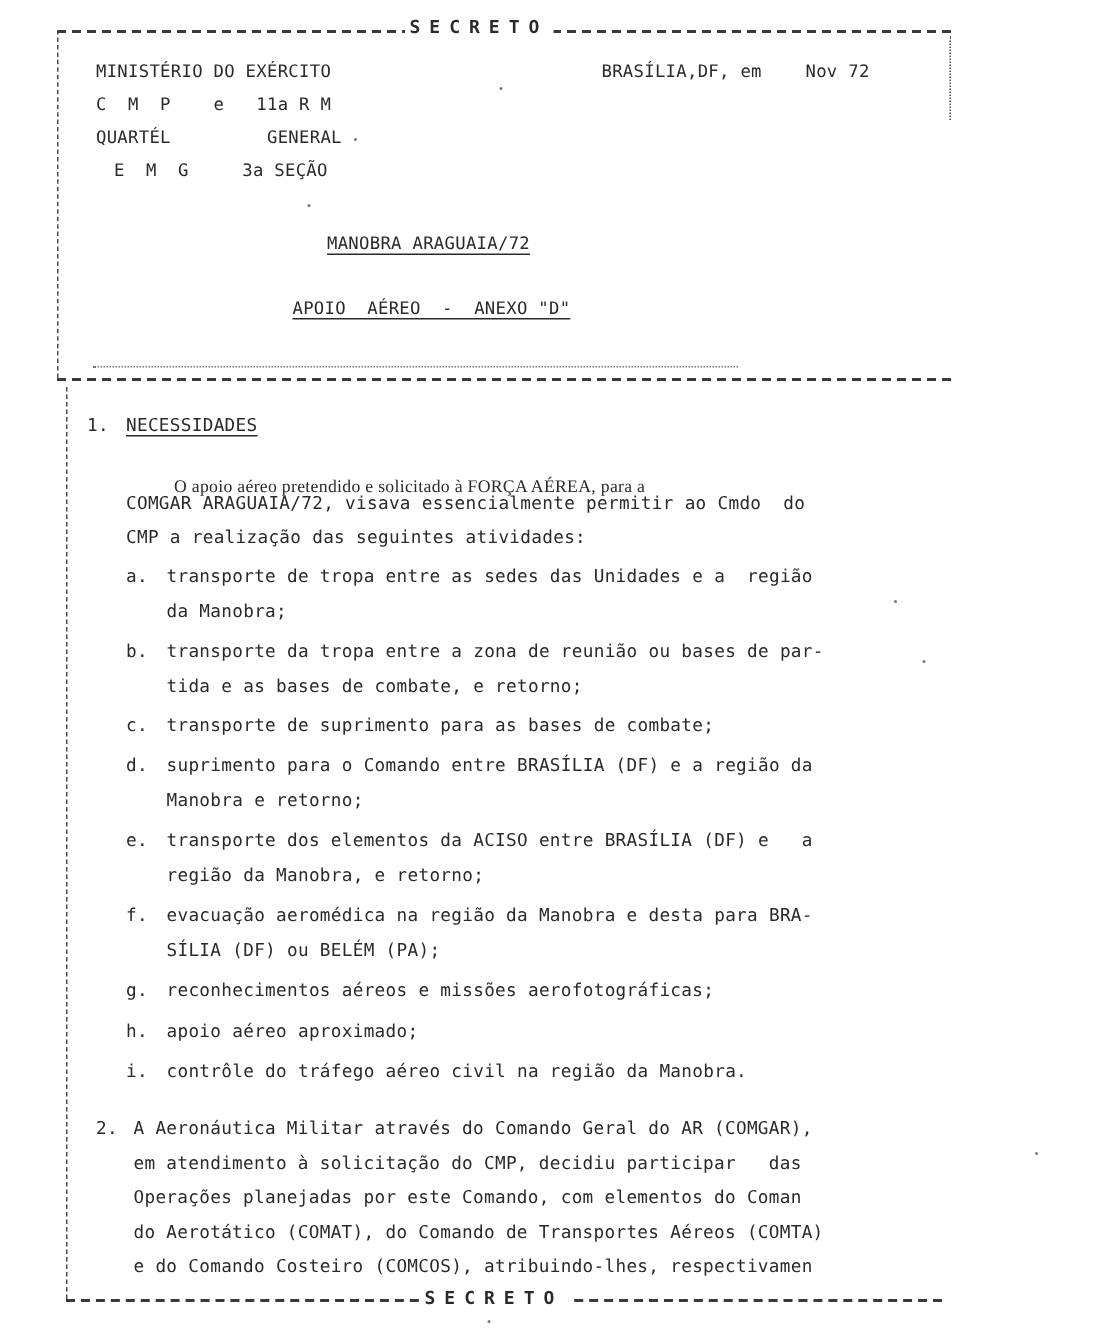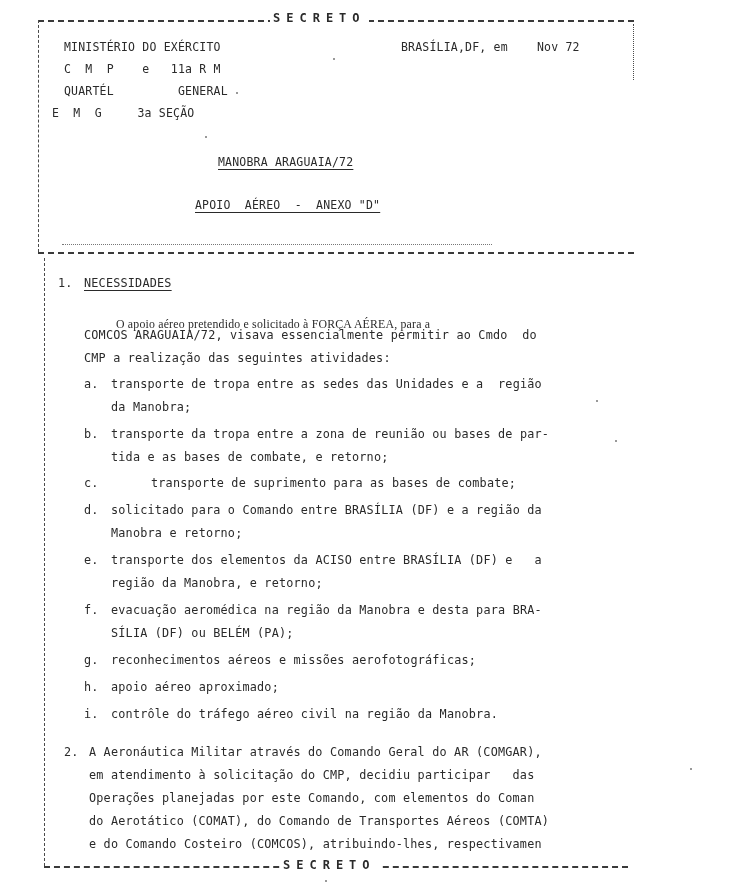--- a/index.html
+++ b/index.html
@@ -75,53 +75,53 @@
 <div class="page">
 
   <div class="hline" style="left:38px; top:20px; width:596px;"></div>
   <div class="classif" style="left:270px; top:11px;">SECRETO</div>
   <div class="vline" style="left:38px; top:20px; height:232px;"></div>
   <div class="vline" style="left:633px; top:24px; height:56px; border-left-style:dotted;"></div>
 
   <div class="abs header-line" style="left:64px; top:40px;">MINISTÉRIO DO EXÉRCITO</div>
   <div class="abs header-line" style="left:64px; top:62px;">C  M  P    e   11a R M</div>
   <div class="abs header-line" style="left:64px; top:84px;">QUARTÉL         GENERAL</div>
-  <div class="abs header-line" style="left:52px; top:106px;text-align:right;">E  M  G     3a SEÇÃO</div>
+  <div class="abs header-line" style="left:76px; top:106px;text-align:right;">E  M  G     3a SEÇÃO</div>
 
   <div class="abs header-line" style="left:357px; top:40px;margin-left:44px;">BRASÍLIA,DF, em</div>
   <div class="abs header-line" style="left:537px; top:40px;">Nov 72</div>
 
   <div class="abs title" style="left:218px; top:155px;">MANOBRA ARAGUAIA/72</div>
   <div class="abs title" style="left:195px; top:198px;">APOIO  AÉREO  -  ANEXO "D"</div>
 
   <div class="dotline" style="left:62px; top:244px; width:430px;"></div>
   <div class="hline" style="left:38px; top:252px; width:596px;"></div>
 
   <div class="vline" style="left:44px; top:258px; height:608px;"></div>
 
   <div class="abs para" style="left:58px; top:276px;">1.</div>
   <div class="abs para section-title" style="left:84px; top:276px;">NECESSIDADES</div>
 
   <div class="abs para" style="left:116px; top:317px;font-family:Liberation Serif, serif;">O apoio aéreo pretendido e solicitado à FORÇA AÉREA, para a</div>
-  <div class="abs para" style="left:84px; top:328px;">COMCOS ARAGUAIA/72, visava essencialmente permitir ao Cmdo  do</div>
+  <div class="abs para" style="left:84px; top:328px;">COMGAR ARAGUAIA/72, visava essencialmente permitir ao Cmdo  do</div>
   <div class="abs para" style="left:84px; top:351px;text-align:center;">CMP a realização das seguintes atividades:</div>
 
   <div class="abs para" style="left:84px; top:377px;">a.</div>
   <div class="abs para" style="left:111px; top:377px;">transporte de tropa entre as sedes das Unidades e a  região</div>
   <div class="abs para" style="left:111px; top:400px;">da Manobra;</div>
 
   <div class="abs para" style="left:84px; top:427px;">b.</div>
   <div class="abs para" style="left:111px; top:427px;">transporte da tropa entre a zona de reunião ou bases de par-</div>
   <div class="abs para" style="left:111px; top:450px;">tida e as bases de combate, e retorno;</div>
 
   <div class="abs para" style="left:84px; top:476px;">c.</div>
-  <div class="abs para" style="left:111px; top:476px;margin-left:40px;">transporte de suprimento para as bases de combate;</div>
+  <div class="abs para" style="left:111px; top:476px;">transporte de suprimento para as bases de combate;</div>
 
   <div class="abs para" style="left:84px; top:503px;">d.</div>
-  <div class="abs para" style="left:111px; top:503px;">solicitado para o Comando entre BRASÍLIA (DF) e a região da</div>
+  <div class="abs para" style="left:111px; top:503px;">suprimento para o Comando entre BRASÍLIA (DF) e a região da</div>
   <div class="abs para" style="left:111px; top:526px;">Manobra e retorno;</div>
 
   <div class="abs para" style="left:84px; top:553px;">e.</div>
   <div class="abs para" style="left:111px; top:553px;">transporte dos elementos da ACISO entre BRASÍLIA (DF) e   a</div>
   <div class="abs para" style="left:111px; top:576px;">região da Manobra, e retorno;</div>
 
   <div class="abs para" style="left:84px; top:603px;">f.</div>
   <div class="abs para" style="left:111px; top:603px;">evacuação aeromédica na região da Manobra e desta para BRA-</div>
   <div class="abs para" style="left:111px; top:626px;">SÍLIA (DF) ou BELÉM (PA);</div>
 

